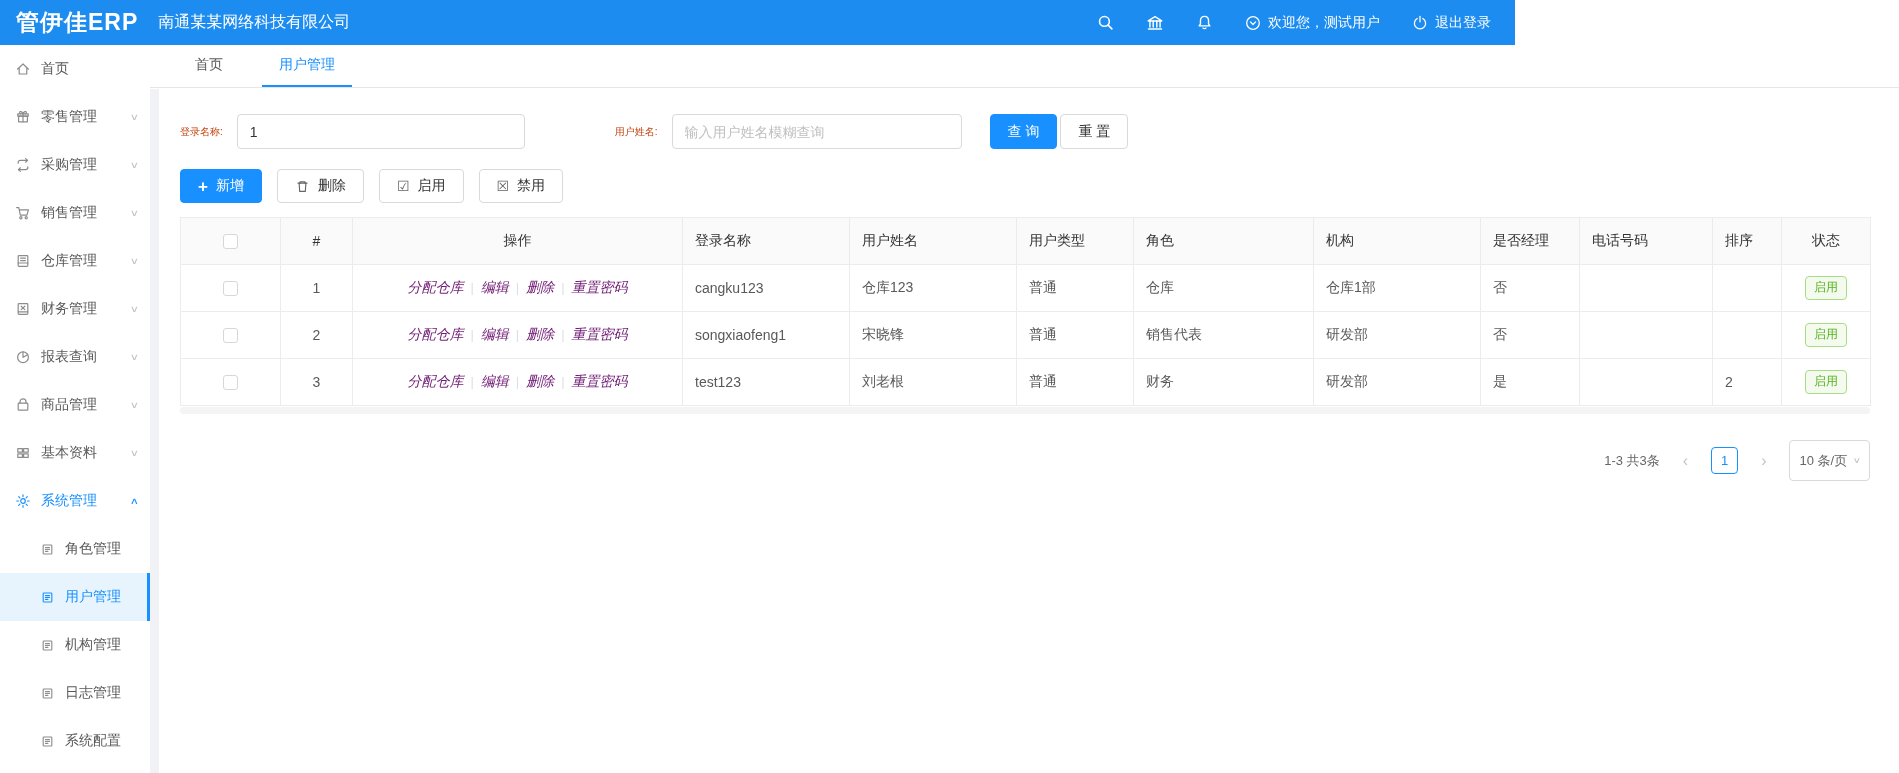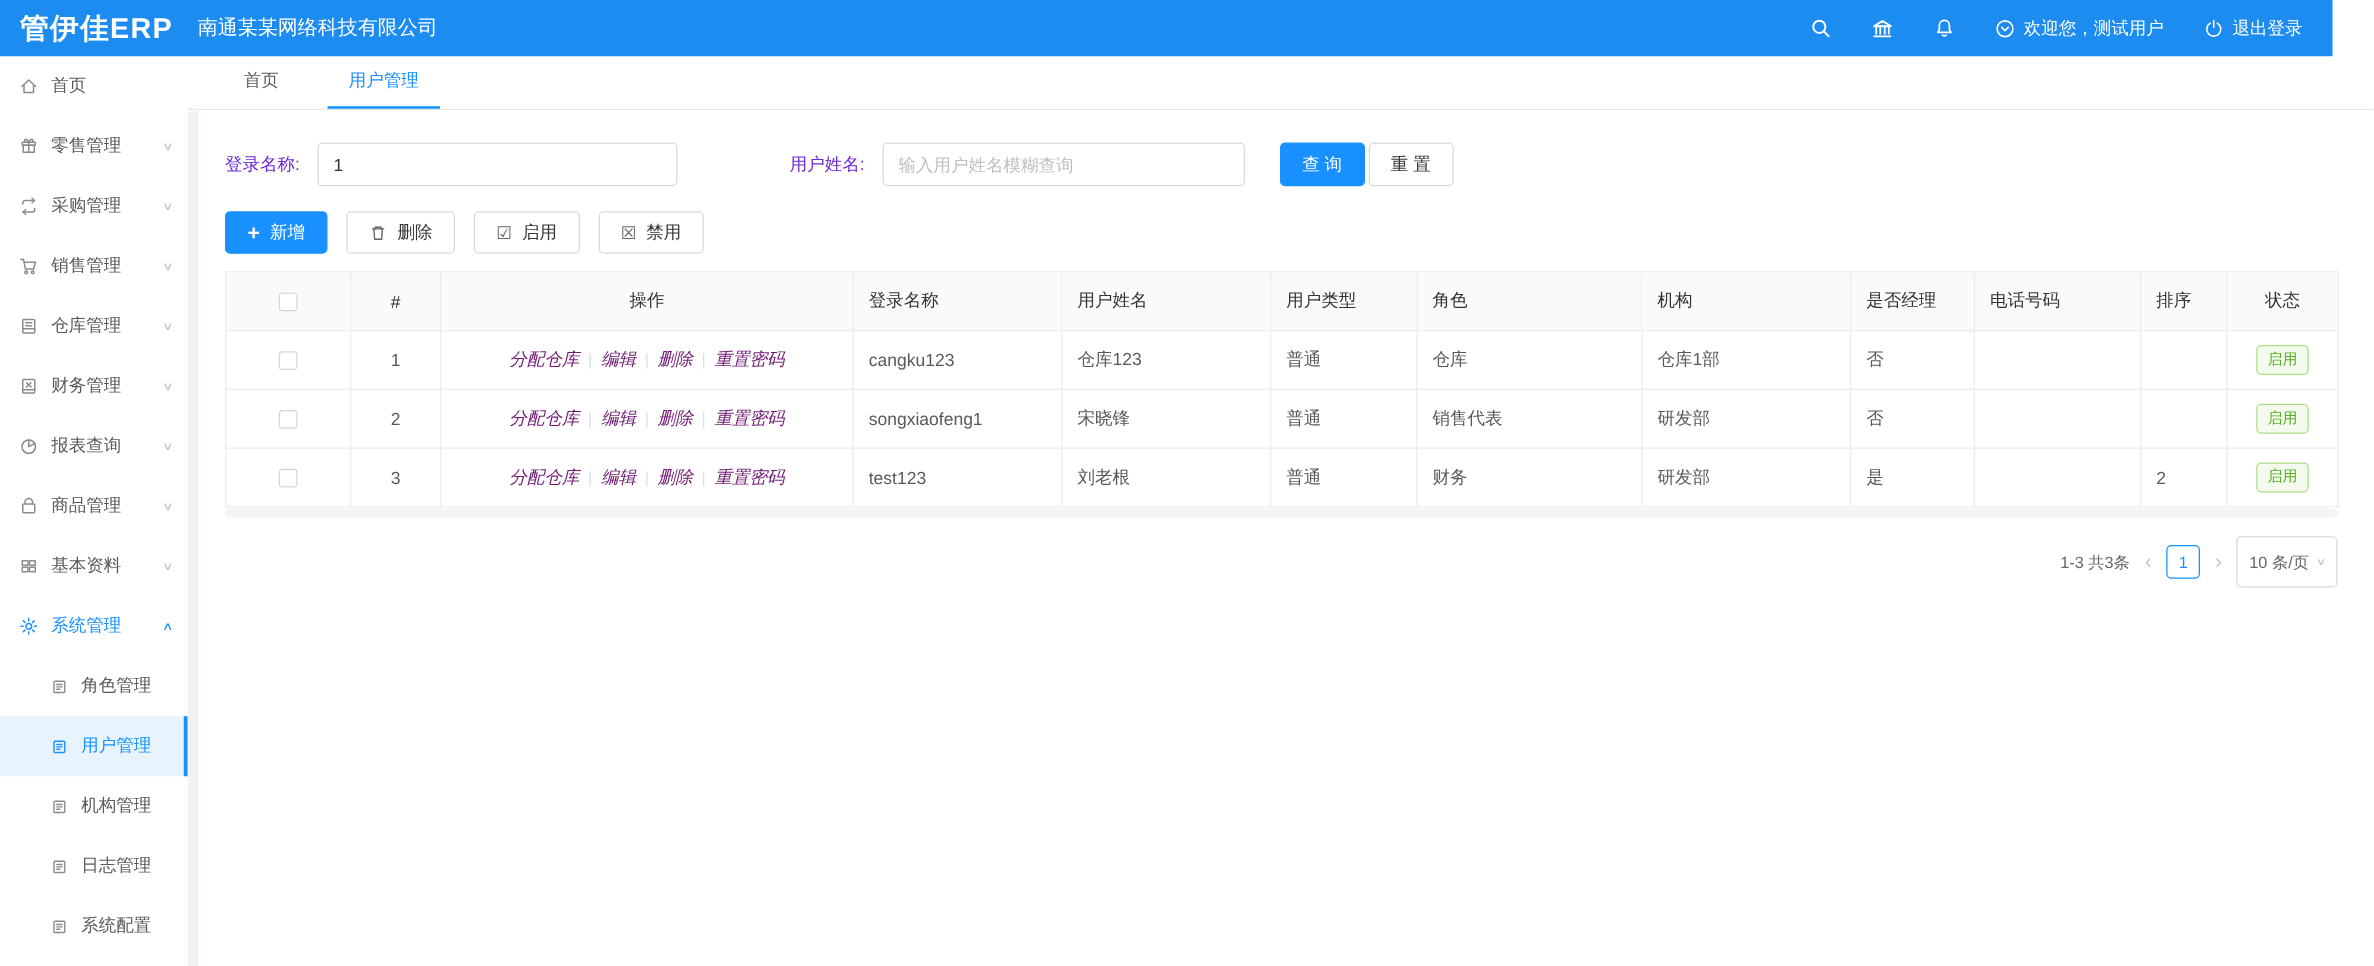--- a/index.html
+++ b/index.html
@@ -5,21 +5,21 @@
   * { box-sizing: border-box; margin: 0; padding: 0; }
   html,body { width:1899px; height:773px; }
   body {
     font-family: "Liberation Sans", "DejaVu Sans", sans-serif;
     background:#fff; overflow:hidden; position:relative; color:#333;
   }
   svg { display:block; }
 
   
   .header {
-    position:absolute; top:0; left:0; width:1866px; height:45px;
+    position:absolute; top:0; left:0; width:1515px; height:45px;
     background:#1d8cf0; color:#fff; display:flex; align-items:center; z-index:20;
   }
   .logo { font-size:23px; font-weight:bold; padding:0 20px 0 16px; letter-spacing:1px; cursor:pointer; }
   .company { font-size:16px; }
   .header-right { margin-left:auto; display:flex; align-items:center; gap:32px; padding-right:24px; font-size:14px; }
   .hicon { cursor:pointer; display:flex; }
   .huser,.hlogout { display:flex; align-items:center; gap:7px; cursor:pointer; white-space:nowrap; }
 
   
   .sidebar { position:absolute; top:45px; left:0; width:150px; bottom:0; background:#fff; z-index:10; }
@@ -35,21 +35,21 @@
   .main { position:absolute; left:150px; top:45px; right:0; bottom:0; background:#fff; }
   .tabbar { height:43px; border-bottom:1px solid #e6e6e6; display:flex; padding-left:28px; background:#fff; }
   .tab { display:flex; align-items:center; padding:0 17px; margin-right:22px; font-size:14px; color:#595959; cursor:pointer; border-bottom:2px solid transparent; }
   .tab.active { color:#1890ff; border-bottom-color:#1890ff; }
   .gutter { position:absolute; left:0; top:44px; width:9px; bottom:0; background:#f0f2f5; }
 
   .content { padding:26px 0 0 30px; }
 
   
   .filter-row { display:flex; align-items:center; margin-bottom:20px; }
-  .filter-label { font-size:14px; color:#6d28d9; margin-right:14px; white-space:nowrap; }
+  .filter-label { font-size:10px; color:#c2410c; margin-right:14px; white-space:nowrap; }
   .ipt { height:35px; border:1px solid #d9d9d9; border-radius:4px; padding:0 12px; font-size:14px; color:#333; outline:none; background:#fff; }
   .ipt::placeholder { color:#bfbfbf; }
   .ipt-login { width:288px; }
   .ipt-name { width:290px; }
   .lbl-name { margin-left:90px; }
   .btn { height:35px; border-radius:4px; font-size:14px; cursor:pointer; border:1px solid #d9d9d9; background:#fff; color:#333; padding:0 17px; white-space:nowrap; }
   .btn-primary { background:#1890ff; border-color:#1890ff; color:#fff; }
   .btn-query { margin-left:28px; }
   .btn-reset { margin-left:3px; }
 
@@ -66,21 +66,21 @@
   th { background:#fafafa; color:#333; }
   td { color:#595959; }
   .col-c { text-align:center; padding:0 4px; }
   .ops a { color:#701a75; text-decoration:none; cursor:pointer;font-style:italic; }
   .sep { color:#dcdfe6; margin:0 7px; font-size:13px; }
   .cb { display:inline-block; width:15px; height:15px; border:1px solid #d4d7dc; border-radius:3px; background:#fff; cursor:pointer; vertical-align:middle; }
   .badge { display:inline-block; padding:3px 8px; font-size:12px; line-height:1.3; color:#55b11f; background:#f4fbee; border:1px solid #a9dd84; border-radius:4px; }
   .hscroll { width:1690px; height:7px; background:#f4f4f4; border-radius:4px; margin-top:1px; }
 
   
-  .pagination { width:1690px; display:flex; justify-content:flex-end; align-items:center; gap:9px; margin-top:15px; font-size:13px; color:#666; }
+  .pagination { width:1690px; display:flex; justify-content:flex-end; align-items:center; gap:20px; margin-top:26px; font-size:13px; color:#666; }
   .pg-arrow { color:#c0c4cc; font-size:16px; padding:0 3px; cursor:pointer; }
   .pg-num { min-width:27px; height:27px; line-height:25px; text-align:center; border:1px solid #1890ff; color:#1890ff; border-radius:4px; cursor:pointer; background:#fff; }
   .pg-size { height:41px; border:1px solid #d9d9d9; border-radius:4px; display:flex; align-items:center; gap:7px; padding:0 9px; cursor:pointer; background:#fff; color:#666; }
   .pg-size .chev { font-size:8px; color:#c0c4cc; transform:scaleX(1.4); }
 </style>
 </head>
 <body>
 
 <div class="header">
   <div class="logo">管伊佳ERP</div>

